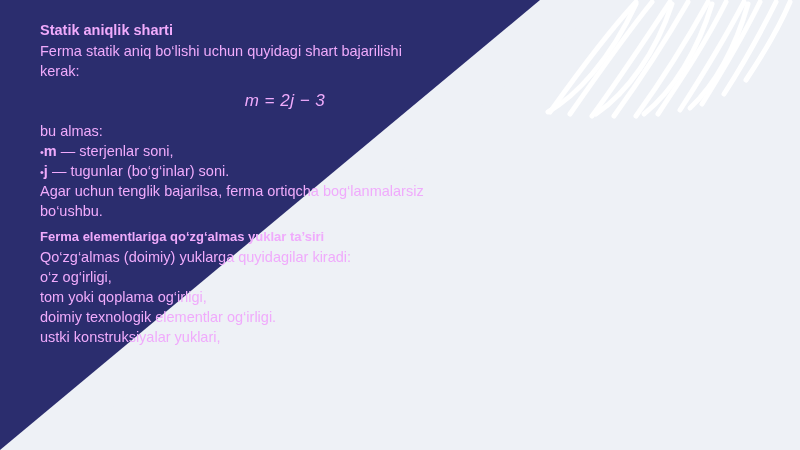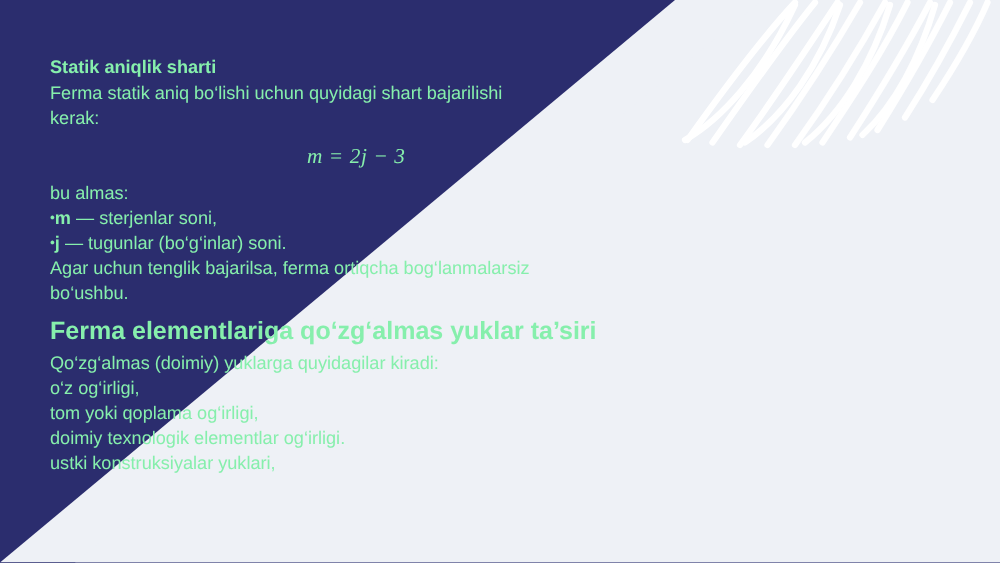--- a/index.html
+++ b/index.html
@@ -25,55 +25,55 @@
     position: absolute;
     left: 0;
     top: 0;
     width: 800px;
     height: 450px;
     pointer-events: none;
   }
   .content {
     position: absolute;
     left: 40px;
-    top: 44px;
+    top: 20px;
     width: 490px;
-    color: #86efac;
+    color: #f0abfc;
     font-size: 14.5px;
     line-height: 1.38;
   }
   .bold-head {
     font-weight: bold;
     font-size: 14.5px;
     margin: 0 0 1px 0;
   }
   .para {
     margin: 0;
   }
   .formula {
     text-align: center;
-    font-family: Liberation Serif, serif;
+    font-family: Liberation Sans, sans-serif;
     font-style: italic;
     font-size: 17px;
     margin: 8px 0 9px 0;
     letter-spacing: 0.5px;
   }
   .list-item {
     margin: 0;
   }
   .list-item .dot {
     font-size: 11px;
     vertical-align: middle;
   }
   .list-item b {
     font-weight: bold;
   }
   .section-head {
     font-weight: bold;
-    font-size: 20px;
+    font-size: 13px;
     margin: 7px 0 1px 0;
   }
   .scribble {
     position: absolute;
     right: 0;
     top: 0;
     width: 260px;
     height: 120px;
     pointer-events: none;
   }

